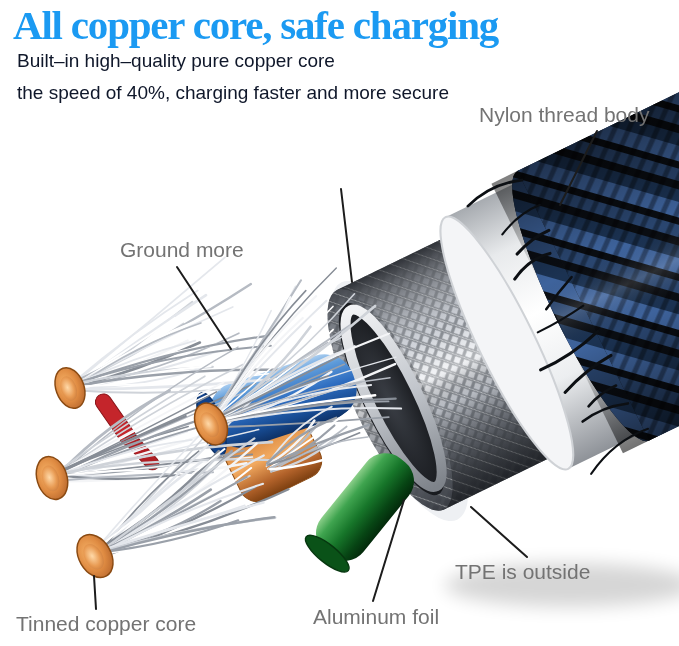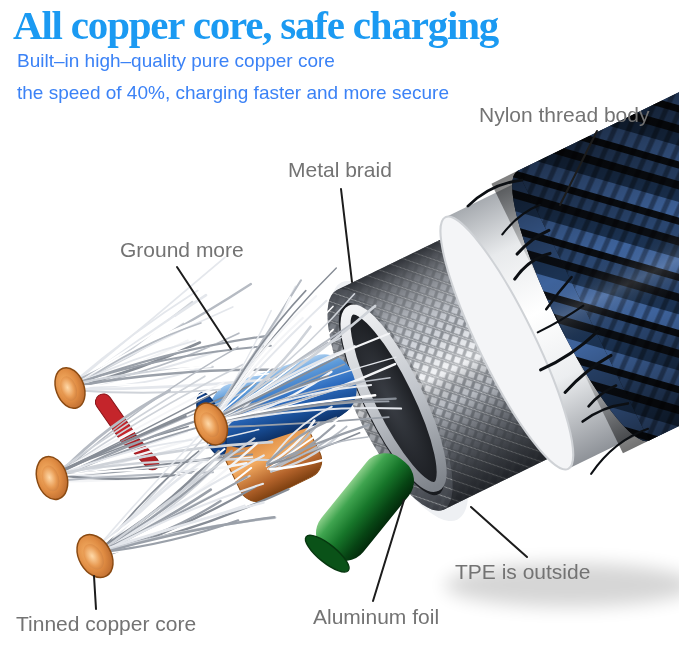--- a/index.html
+++ b/index.html
@@ -5,21 +5,21 @@
   *{margin:0;padding:0;box-sizing:border-box}
   html,body{background:#ffffff}
   body{font-family:"Liberation Sans",sans-serif}
   .stage{position:relative;width:679px;height:646px;background:#ffffff;overflow:hidden}
   .stage svg{position:absolute;left:0;top:0}
   .title{
     position:absolute;left:13px;top:1px;
     font-size:41px;font-weight:bold;letter-spacing:-1.2px;
     color:#1b9af2;white-space:nowrap;font-family:Liberation Serif, serif;
   }
-  .sub{position:absolute;left:17px;font-size:19px;color:#3b82f6;white-space:nowrap}
+  .sub{position:absolute;left:17px;font-size:19px;color:#0f172a;white-space:nowrap}
   .sub1{top:50px}
   .sub2{top:82px}
   .callout-label{position:absolute;font-size:21px;color:#737373;white-space:nowrap}
   .lbl-nylon{left:479px;top:103px}
   .lbl-braid{left:288px;top:158px}
   .lbl-ground{left:120px;top:238px}
   .lbl-tpe{left:455px;top:560px}
   .lbl-foil{left:313px;top:605px}
   .lbl-copper{left:16px;top:612px}
 </style>
@@ -367,18 +367,17 @@
       <line x1="373" y1="601" x2="404" y2="500"></line>
       <line x1="96" y1="609" x2="94" y2="576"></line>
     </g>
   </svg>
 
   <div class="title">All copper core, safe charging</div>
   <div class="sub sub1">Built–in high–quality pure copper core</div>
   <div class="sub sub2">the speed of 40%, charging faster and more secure</div>
 
   <div class="callout-label lbl-nylon">Nylon thread body</div>
-  <div class="callout-label lbl-braid">Metal braid</div>
   <div class="callout-label lbl-ground">Ground more</div>
   <div class="callout-label lbl-tpe">TPE is outside</div>
   <div class="callout-label lbl-foil">Aluminum foil</div>
   <div class="callout-label lbl-copper">Tinned copper core</div>
 </div>
 
 </body></html>

